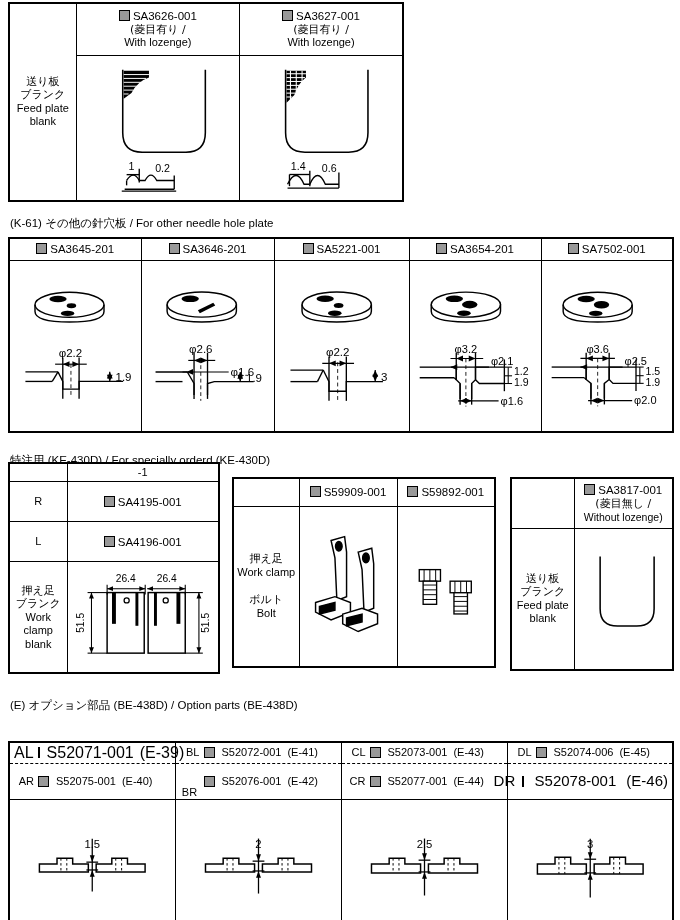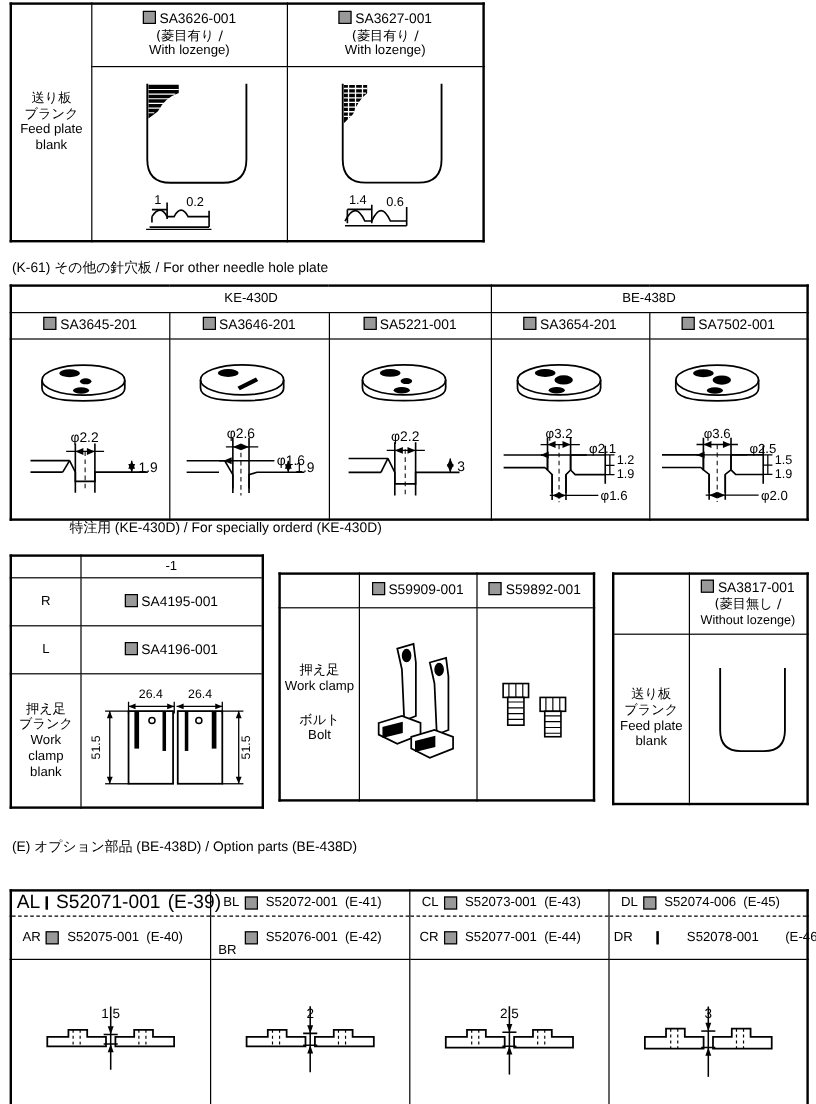--- a/index.html
+++ b/index.html
@@ -159,24 +159,20 @@
 
   <table class="tbl outer" style="left:8px; top:237px; width:664px; height:196px;">
     <colgroup>
       <col style="width:132px">
         <col style="width:133px">
         <col style="width:135px">
       <col style="width:132px">
         <col style="width:132px">
     </colgroup>
     <tbody>
-        <tr>
-      <td colspan="3" class="hdrname" style="height:22px"><span>KE-430D</span></td>
-      <td colspan="2" class="hdrname"><span>BE-438D</span></td>
-    </tr>
     <tr>
       <td style="height:22px">
         <span class="sw"></span><span class="code">SA3645-201</span>
       </td>
       <td>
         <span class="sw"></span><span class="code">SA3646-201</span>
       </td>
       <td>
         <span class="sw"></span><span class="code">SA5221-001</span>
       </td>
@@ -363,21 +359,21 @@
           <text x="106" y="103" font-size="11" font-family="Liberation Sans, sans-serif">1.5</text>
           <text x="106" y="115" font-size="11" font-family="Liberation Sans, sans-serif">1.9</text>
           <text x="94" y="134" font-size="11.5" font-family="Liberation Sans, sans-serif">φ2.0</text>
         </svg>
         </div>
       </td>
     </tr>
   </tbody>
     </table>
 
-  <div class="sec-title" style="left:10px; top:432px;margin-left:48px;">特注用 (KE-430D) / For specially orderd (KE-430D)</div>
+  <div class="sec-title" style="left:10px; top:453px;">特注用 (KE-430D) / For specially orderd (KE-430D)</div>
 
   <table class="tbl outer" style="left:8px; top:462px; width:210px; height:206px;">
     <colgroup>
         <col style="width:58px">
         <col style="width:152px">
       </colgroup>
     <tbody>
         <tr>
       <td style="height:16px; border-bottom:1px solid #000;"></td>
       <td>-1</td>
@@ -629,21 +625,21 @@
       </td>
       <td style="border-top:0; padding:0 4px;">
         <div style="display:flex; align-items:center; gap:4px; font-size:11px; white-space:nowrap;">
           <span style="width:20px; text-align:right;">CR</span>
           <span class="sw"></span>
           <span>S52077-001</span>
           <span style="margin-left:2px;">(E-44)</span>
         </div>
       </td>
       <td style="border-top:0; padding:0 4px;">
-        <div style="display:flex; align-items:center; gap:20px; font-size:11px; white-space:nowrap;">
+        <div style="display:flex; align-items:center; gap:8px; font-size:15px; white-space:nowrap;justify-content:flex-end;">
           <span style="width:20px; text-align:right;">DR</span>
           <span class="sw"></span>
           <span>S52078-001</span>
           <span style="margin-left:2px;">(E-46)</span>
         </div>
       </td>
     </tr>
     <tr>
       <td class="drawcell">
         <div class="drawwrap">

